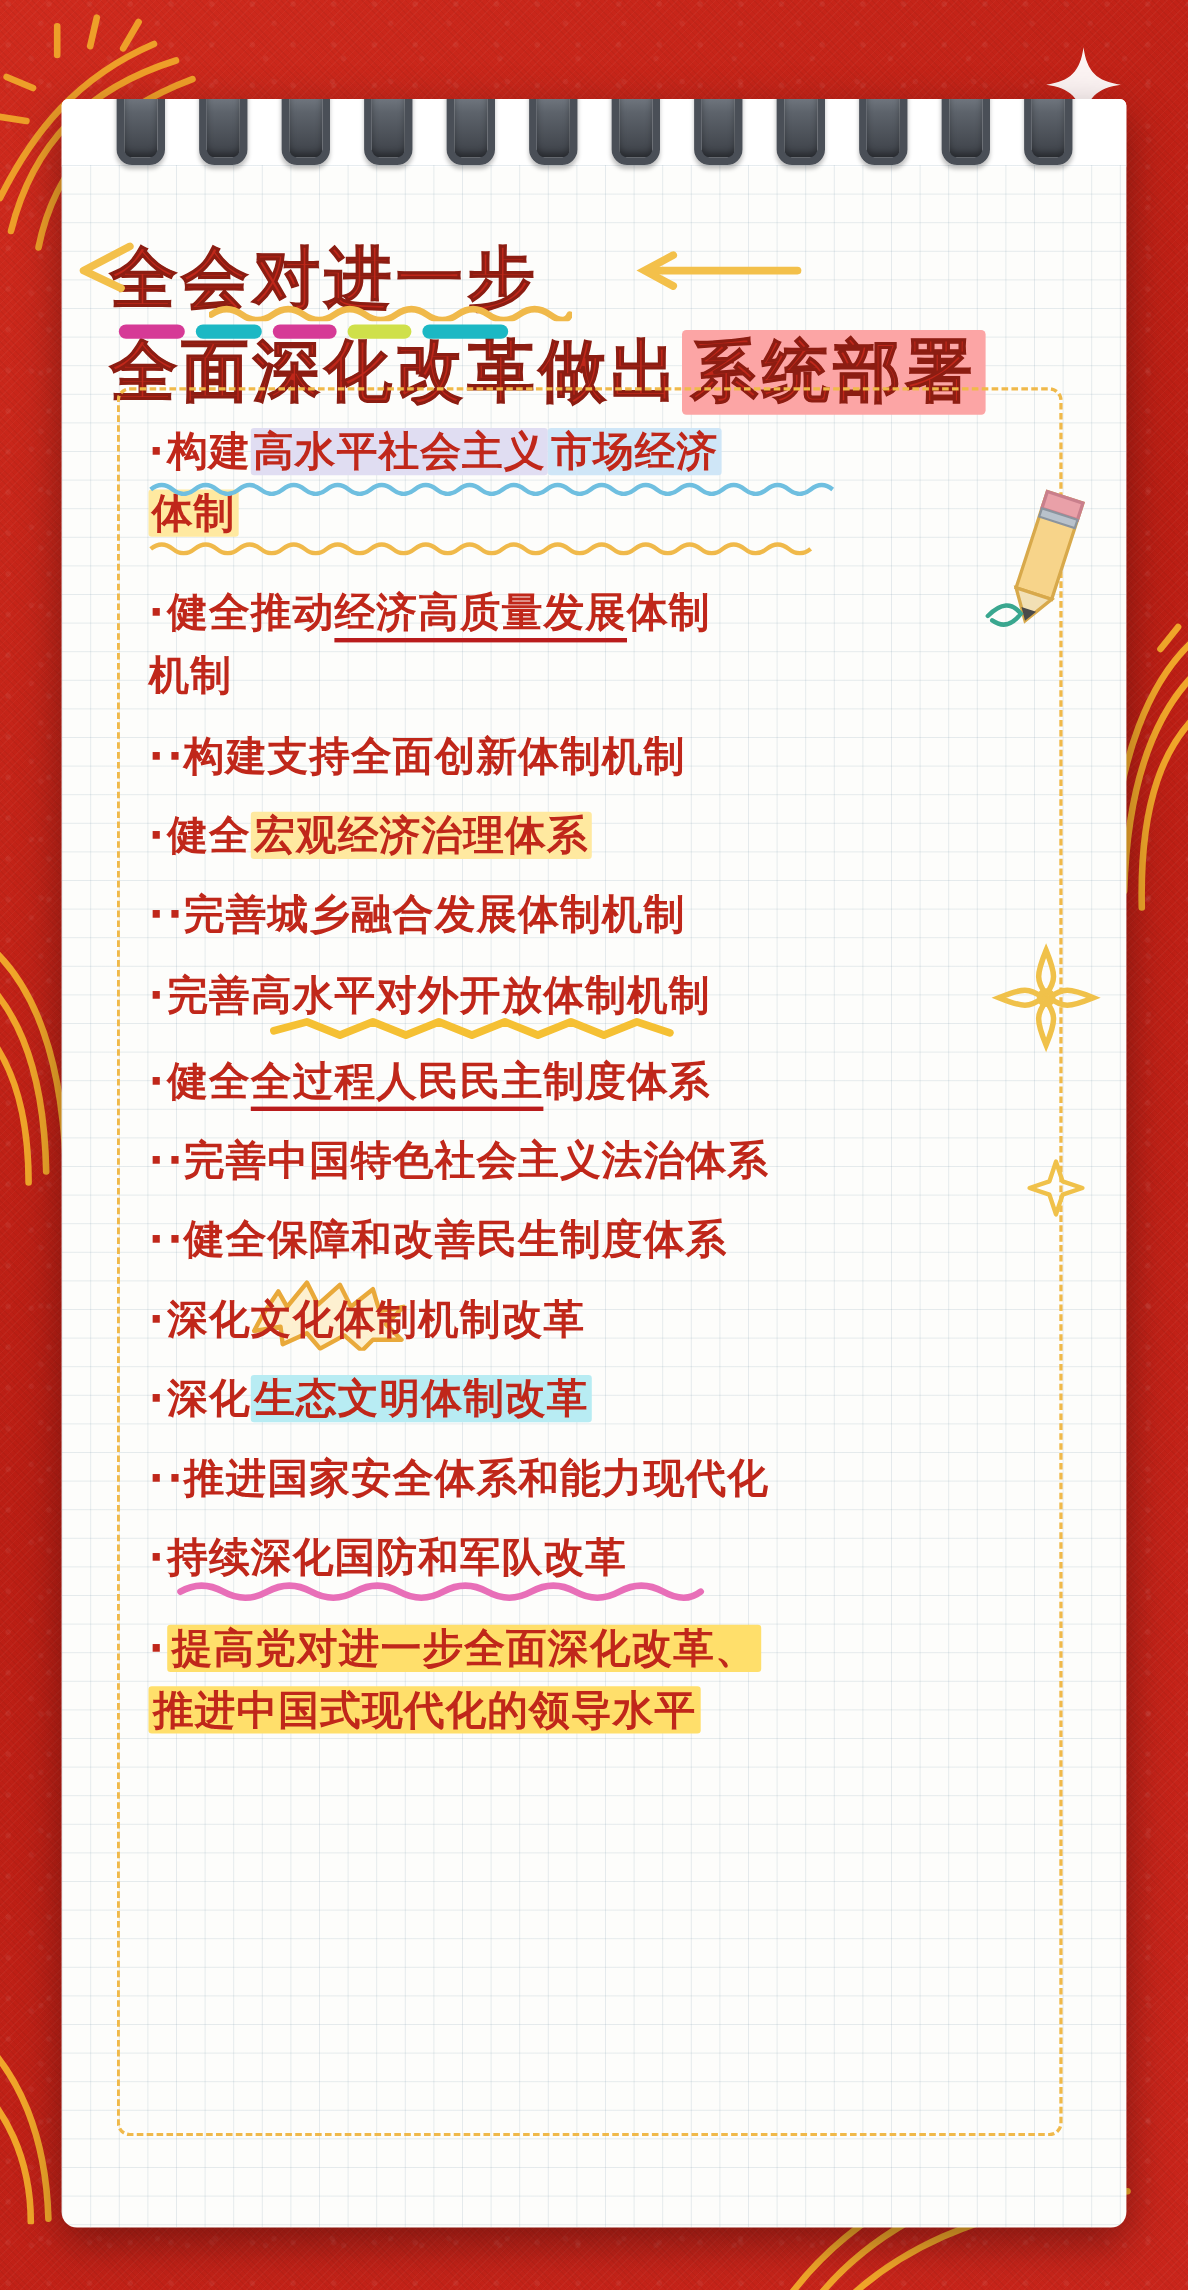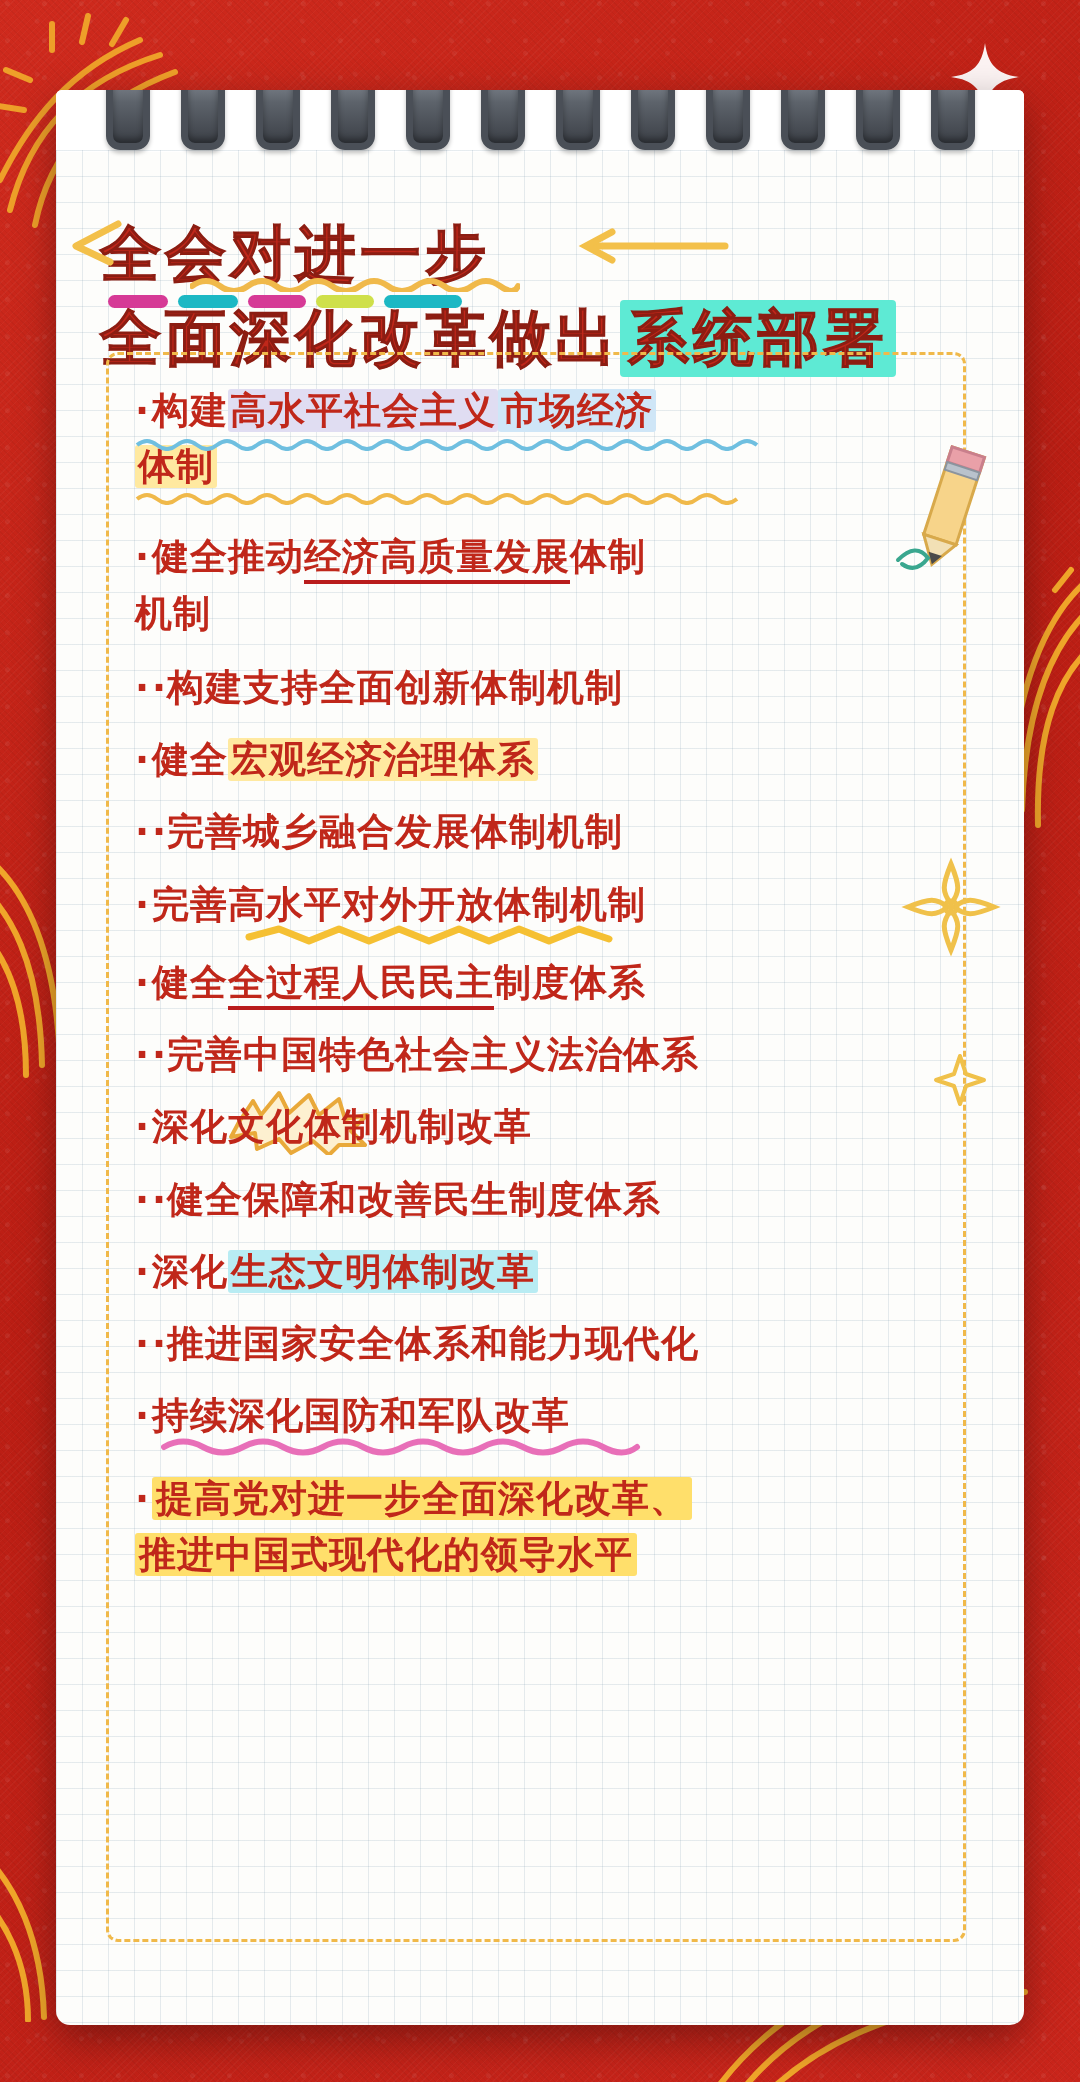--- a/index.html
+++ b/index.html
@@ -80,21 +80,21 @@
     font-weight:bold;
     font-size:61px;
     letter-spacing:4px;
     color:#c0271a;
     -webkit-text-stroke:1px #8c1d12;
     position:relative;
     white-space:nowrap;
     line-height:1.38;
   }
   .title-line .hl{
-    background:#5eead4;
+    background:#fca5a5;
     padding:2px 8px 4px 8px;
     border-radius:4px;
     color:#c0271a;
     box-decoration-break:clone;
   }
   .arrow-deco{position:absolute;left:470px;top:14px;width:160px;height:40px;}
   .squiggle-under{position:absolute;left:90px;top:62px;width:330px;height:18px;}
   .marker-row{
     position:absolute;left:52px;top:198px;width:420px;height:26px;
     display:flex;gap:10px;align-items:center;
@@ -280,29 +280,29 @@
     </div>
 
     <div class="item" style="margin-top:22px;">
       <span class="dot">·</span><span>健全</span><span class="uline-blue">全过程人民民主</span><span>制度体系</span>
     </div>
 
     <div class="item">
       <span class="dot">·</span><span>·完善中国特色社会主义法治体系</span>
     </div>
 
+    <div class="item">
+      <span class="dot">·</span><span>·健全保障和改善民生制度体系</span>
+    </div>
+
     <div class="item" style="position:relative;">
       <svg class="burst" style="left:92px;top:-10px;width:150px;height:66px;" viewBox="0 0 150 66">
         <path d="M12 33 L 26 12 L 34 26 L 52 4 L 62 24 L 82 6 L 92 26 L 112 10 L 118 30 L 140 26 L 124 42 L 138 56 L 112 56 L 102 66 L 86 52 L 64 64 L 52 50 L 30 60 L 28 44 L 4 48 Z" fill="#fdf0d0" stroke="#e9a93a" stroke-width="4" stroke-linejoin="round"></path>
       </svg>
       <span class="dot" style="position:relative;z-index:2;">·</span><span style="position:relative;z-index:2;">深化</span><span style="position:relative;z-index:2;">文化</span><span style="position:relative;z-index:2;">体制机制改革</span>
-    </div>
-
-    <div class="item">
-      <span class="dot">·</span><span>·健全保障和改善民生制度体系</span>
     </div>
 
     <div class="item">
       <span class="dot">·</span><span>深化</span><span class="hl-cyan">生态文明体制改革</span>
     </div>
 
     <div class="item">
       <span class="dot">·</span><span>·推进国家安全体系和能力现代化</span>
     </div>
 

